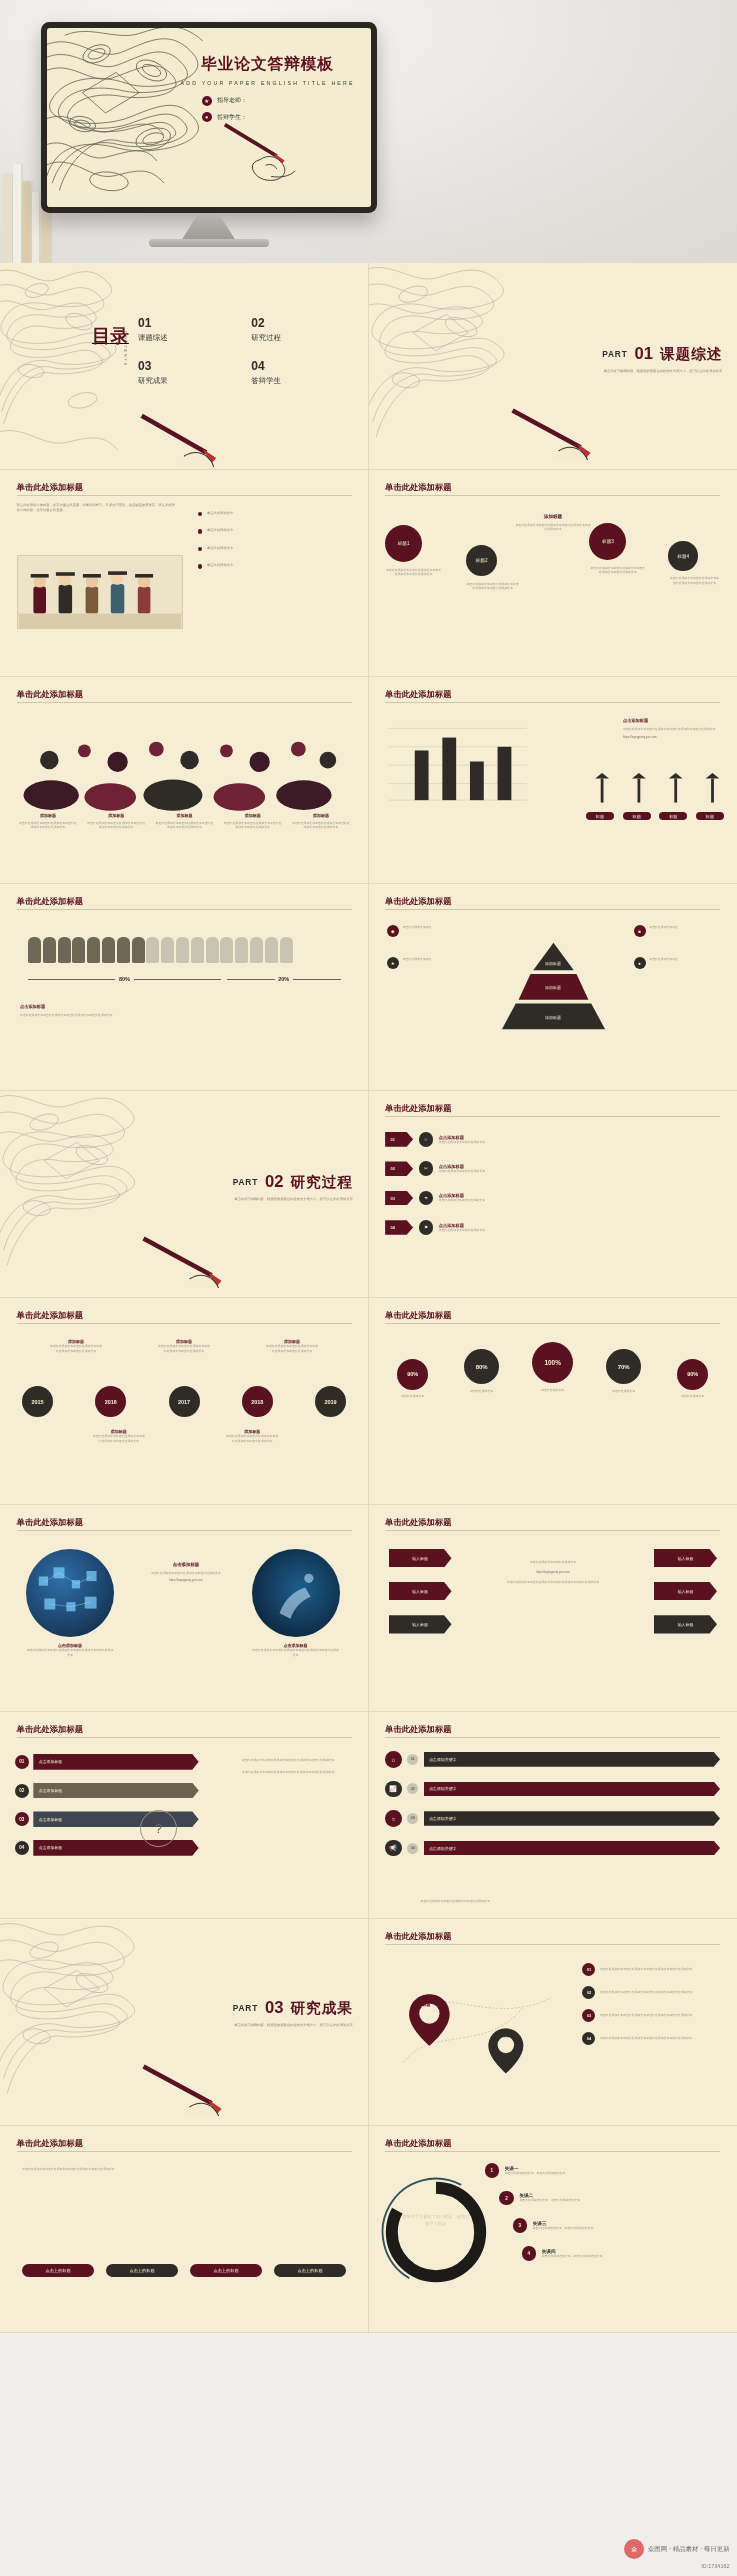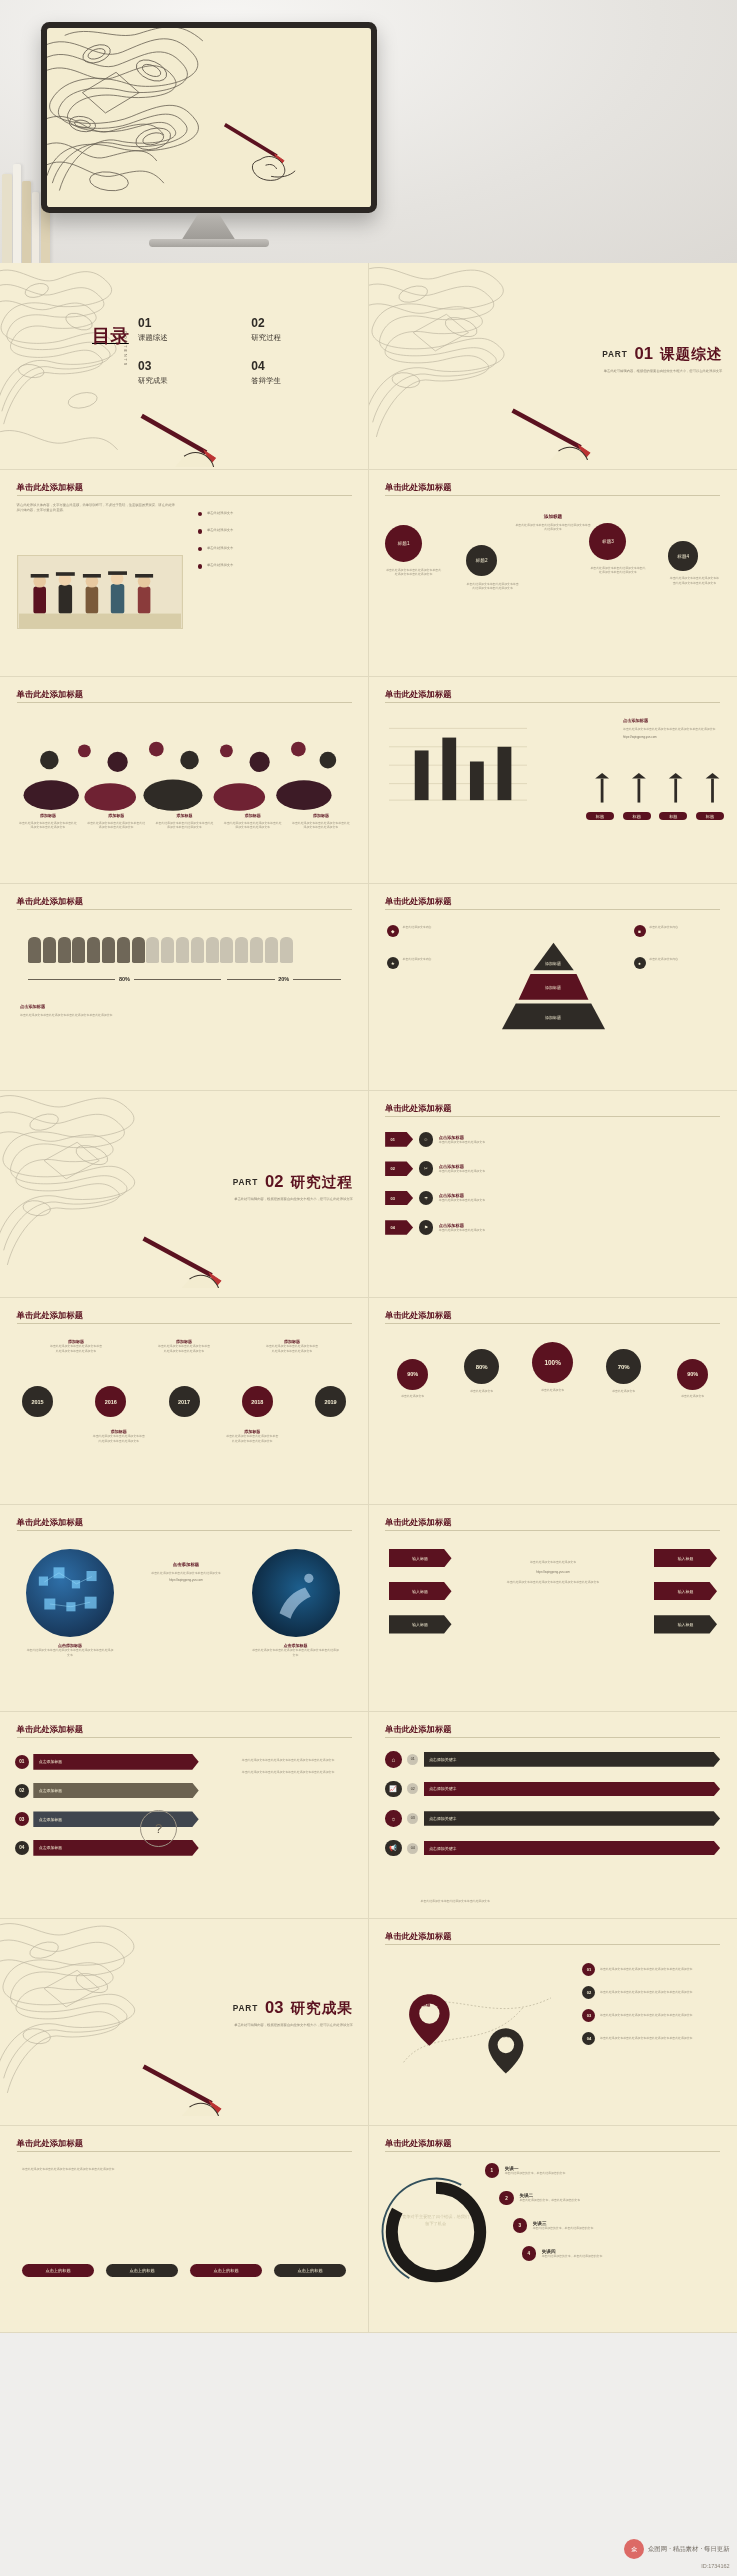--- a/index.html
+++ b/index.html
@@ -138,20 +138,34 @@
             <ellipse cx="120" cy="120" rx="12" ry="6" transform="rotate(-14 120 120)"></ellipse>
             <ellipse cx="70" cy="166" rx="22" ry="10" transform="rotate(6 70 166)"></ellipse>
             <path d="M40 70 l38 -22 l26 22 l-38 22 z"></path>
             <path d="M-5 100 C 30 84, 44 118, 70 112 S 118 96, 132 116"></path>
             <path d="M-5 128 C 26 114, 40 146, 66 140 S 110 126, 124 144"></path>
             <path d="M0 148 C 30 136, 50 166, 76 160 S 116 150, 132 168"></path>
           </g>
         </svg>
       </div>
 
+      <div class="scr-title-wrap">
+        <div class="scr-title">毕业论文答辩模板</div>
+        <div class="scr-sub">ADD YOUR PAPER ENGLISH TITLE HERE</div>
+        <div class="scr-info">
+          <div class="scr-row">
+            <span class="scr-badge">★</span>
+            <span class="txt">指导老师：</span>
+          </div>
+          <div class="scr-row">
+            <span class="scr-badge">●</span>
+            <span class="txt">答辩学生：</span>
+          </div>
+        </div>
+      </div>
 
       <div class="hero-pencil">
         <svg viewBox="0 0 120 70">
           <g fill="none" stroke="#3b332b" stroke-width="1">
             <path d="M2 6 L58 40" stroke="#5b1220" stroke-width="4"></path>
             <path d="M56 38 L66 45 L62 50 Z" fill="#b33" stroke="#b33"></path>
             <path d="M40 44 c8 -6 18 -4 24 4 c6 8 2 16 -8 18 c-12 2 -22 -4 -24 -12 c-1 -6 2 -8 8 -10 z" fill="#f3ecd0"></path>
             <path d="M46 50 c6 -2 10 0 12 4"></path>
             <path d="M52 62 c10 2 20 0 26 -6"></path>
           </g>

